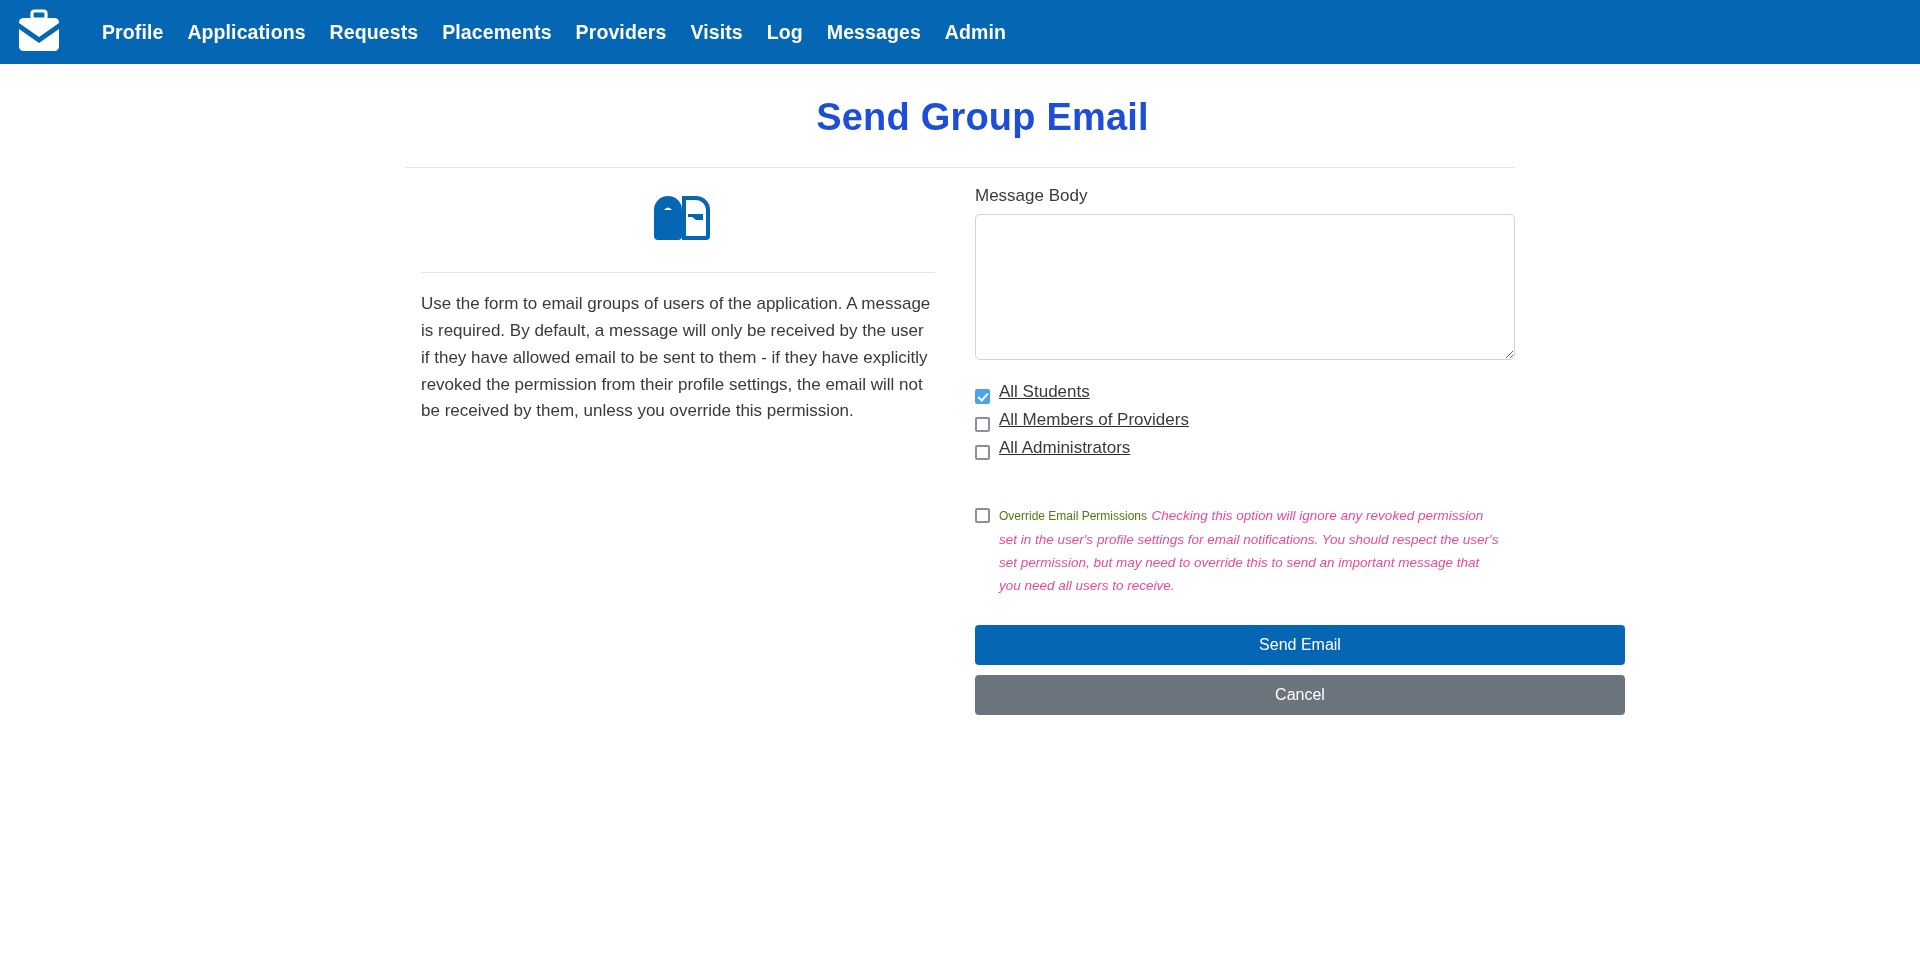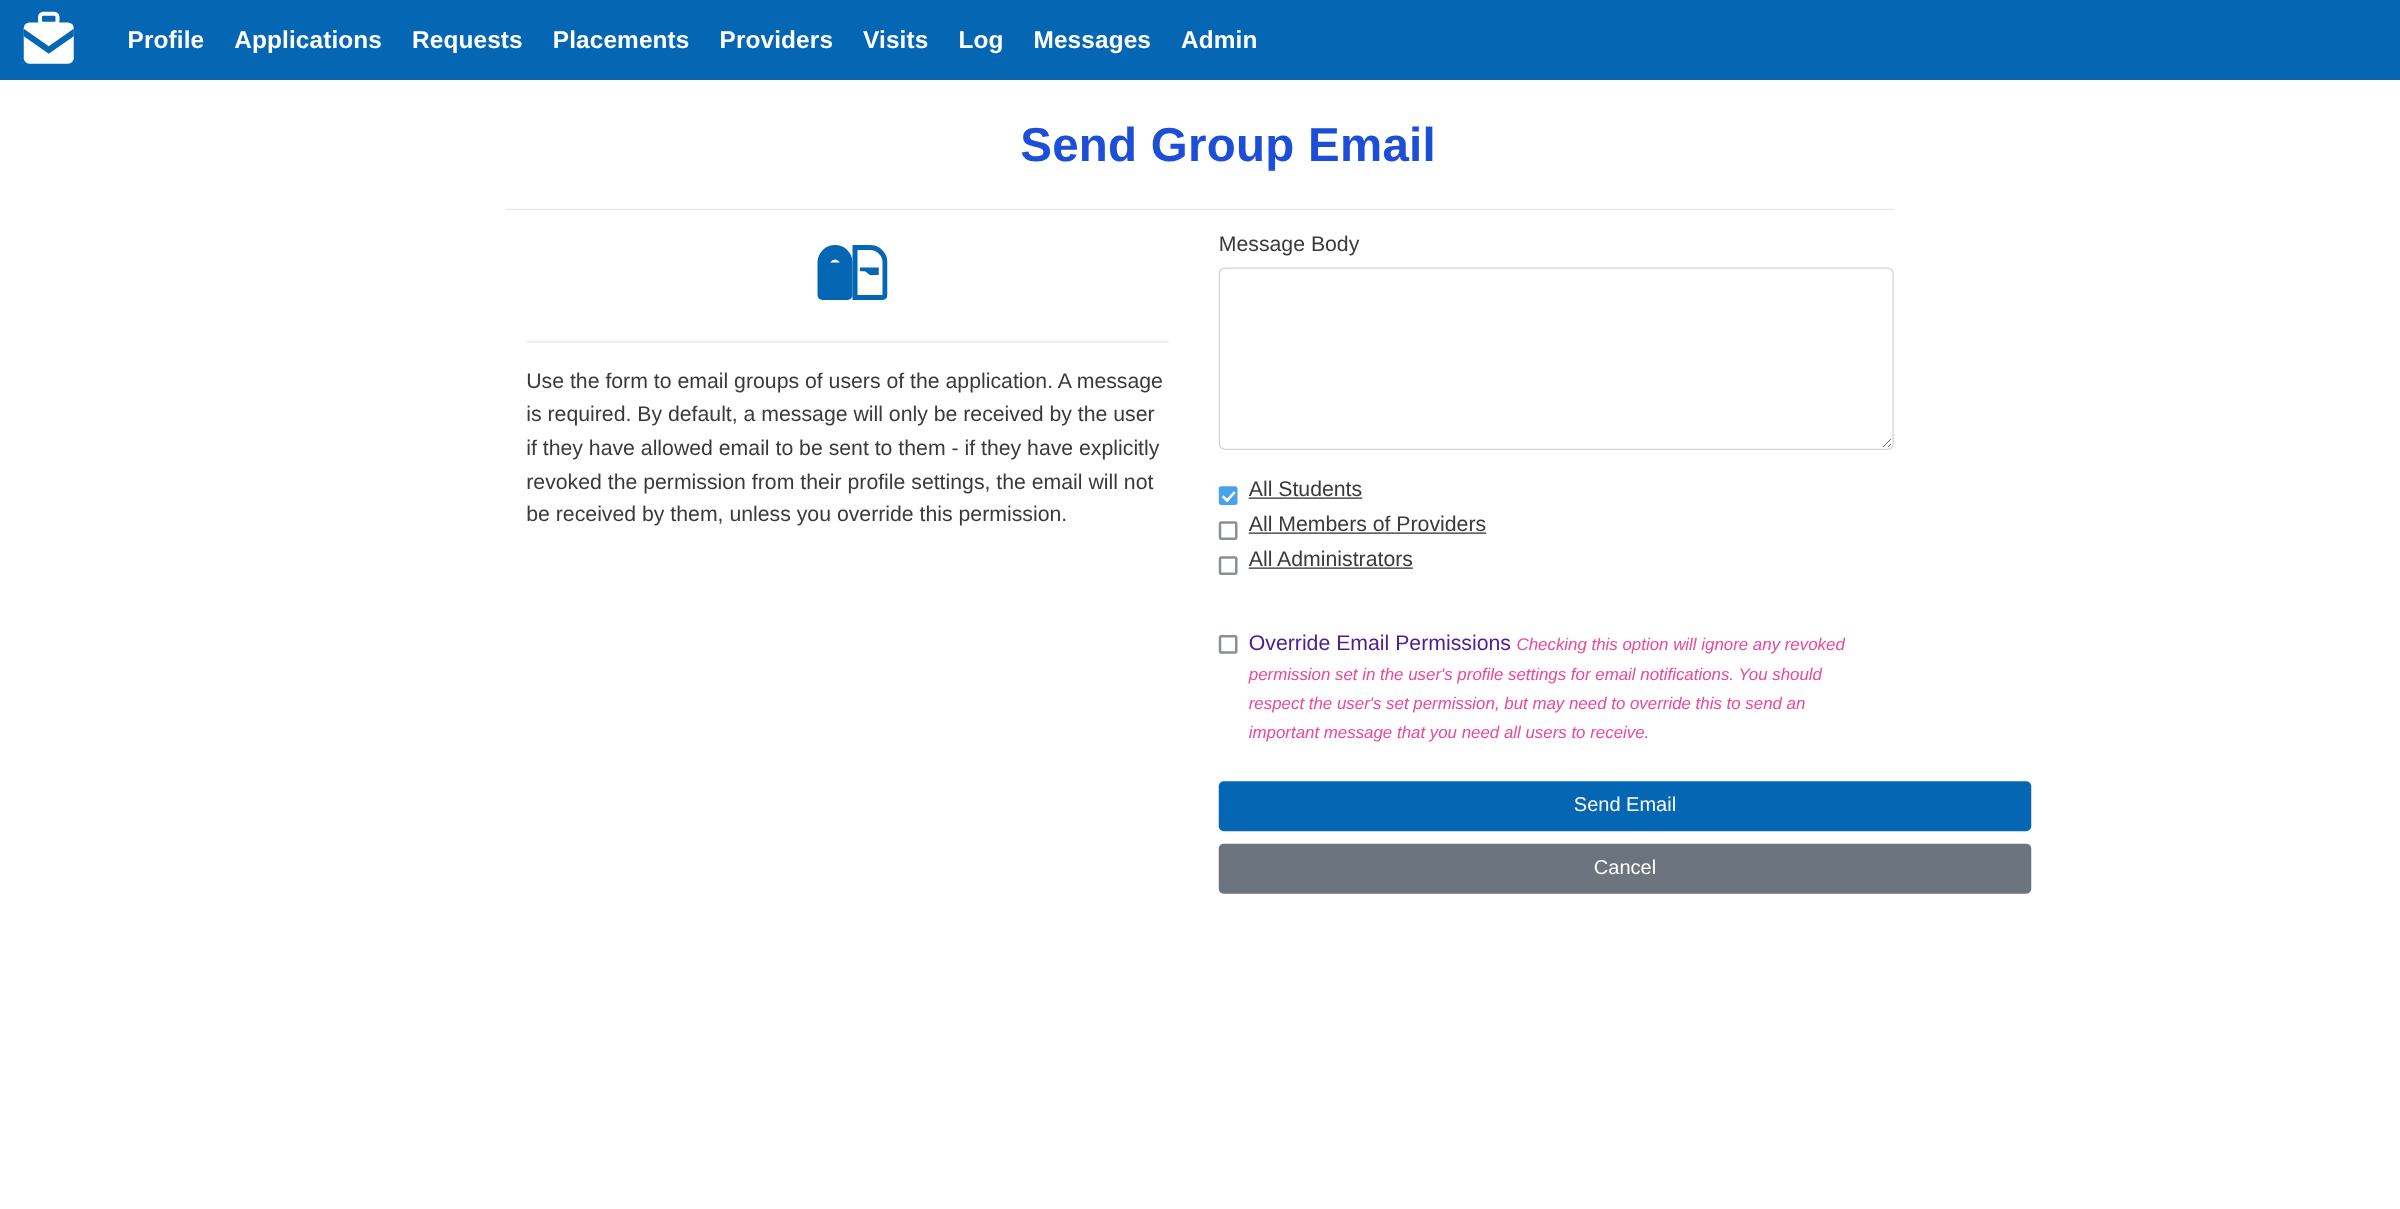--- a/index.html
+++ b/index.html
@@ -162,22 +162,22 @@
     margin-top: 44px;
   }
   .override-row {
     display: flex;
     align-items: flex-start;
   }
   .override-text {
     width: 540px;
   }
   .override-label {
-    font-size: 17px;
-    color: #4c1d95;
+    font-size: 12px;
+    color: #4d7c0f;
     cursor: pointer;
   }
   .override-help {
     font-size: 13.5px;
     color: #ec4899;
     line-height: 1.72;
     font-style: italic;
   }
 
   .btn {

